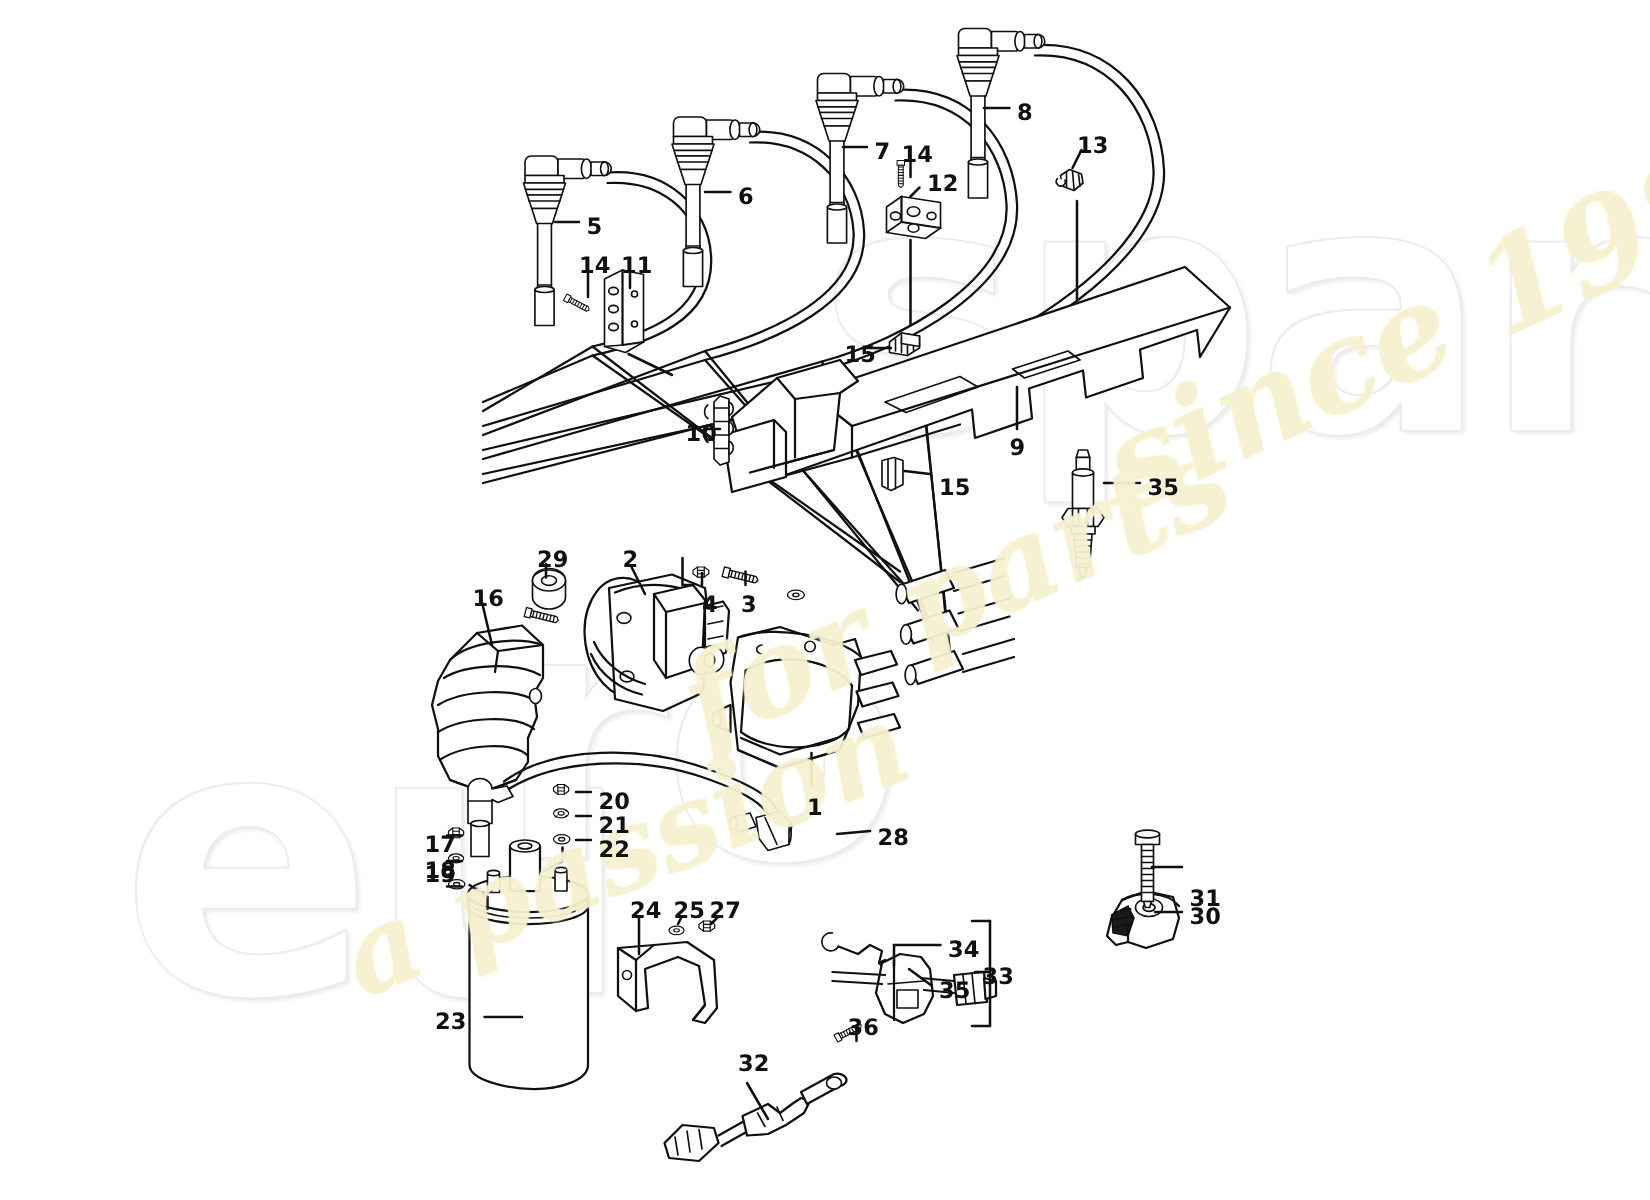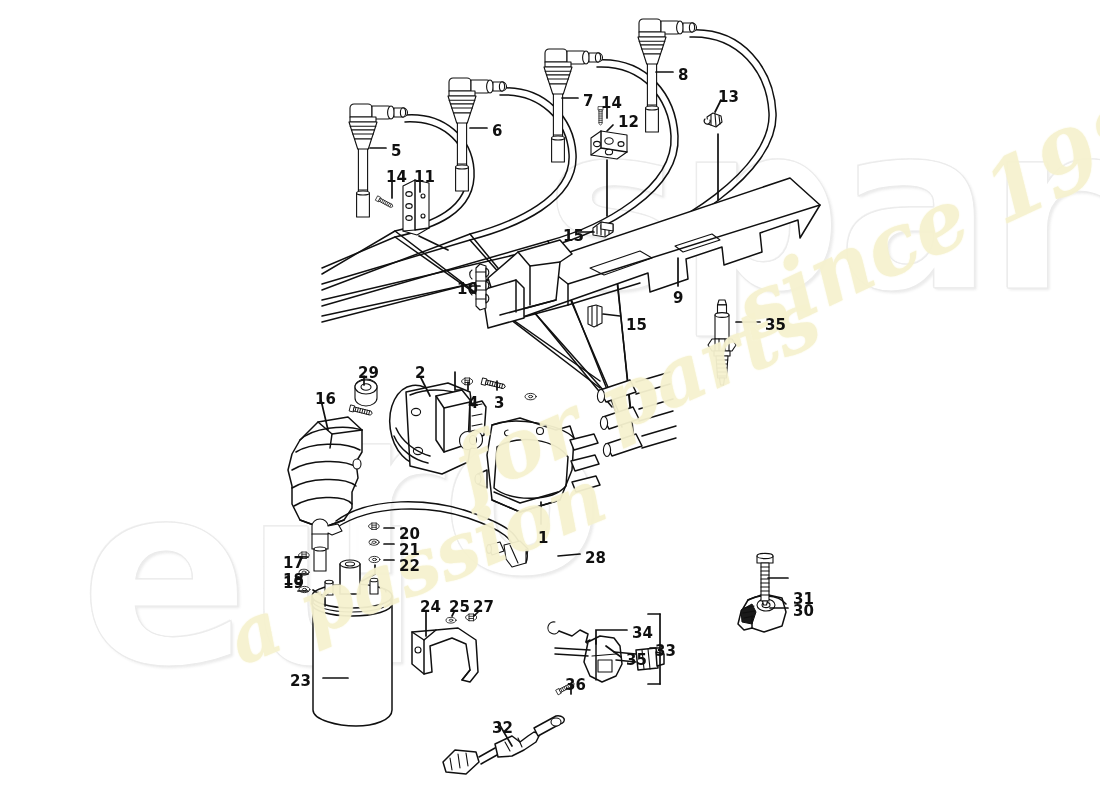--- a/index.html
+++ b/index.html
@@ -594,20 +594,20 @@
       <div class="label" style="left: 399px; top: 559px;">22</div>
       <div class="label" style="left: 290px; top: 674px;">23</div>
       <div class="label" style="left: 420px; top: 600px;">24</div>
       <div class="label" style="left: 449px; top: 600px;">25</div>
       <div class="label" style="left: 765px; top: 318px;">35</div>
       <div class="label" style="left: 473px; top: 600px;">27</div>
       <div class="label" style="left: 585px; top: 551px;">28</div>
       <div class="label" style="left: 358px; top: 366px;">29</div>
       <div class="label" style="left: 793px; top: 604px;">30</div>
       <div class="label" style="left: 793px; top: 592px;">31</div>
-      <div class="label" style="left: 492px; top: 721px;">32</div>
+      <div class="label" style="left: 492px; top: 702px;">32</div>
       <div class="label" style="left: 655px; top: 644px;">33</div>
       <div class="label" style="left: 632px; top: 626px;">34</div>
       <div class="label" style="left: 626px; top: 653px;">35</div>
       <div class="label" style="left: 565px; top: 678px;">36</div>
     </div>
 
 </div>
 
 </body></html>

